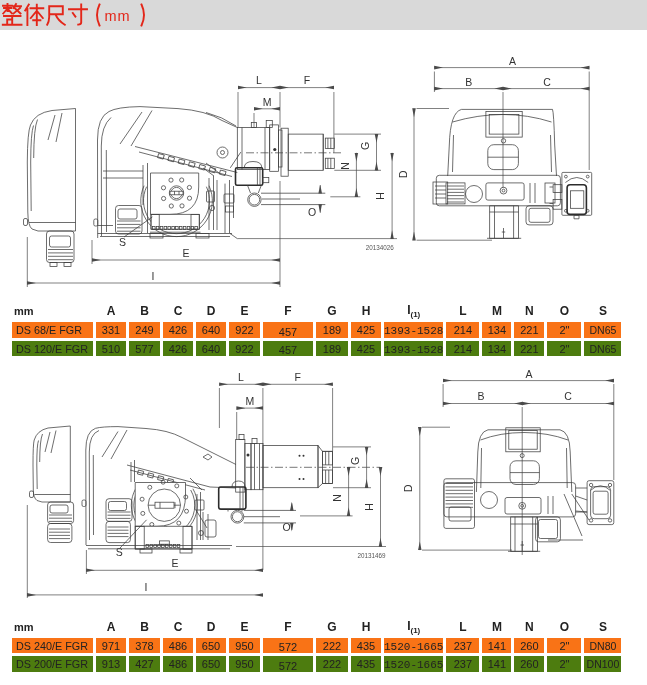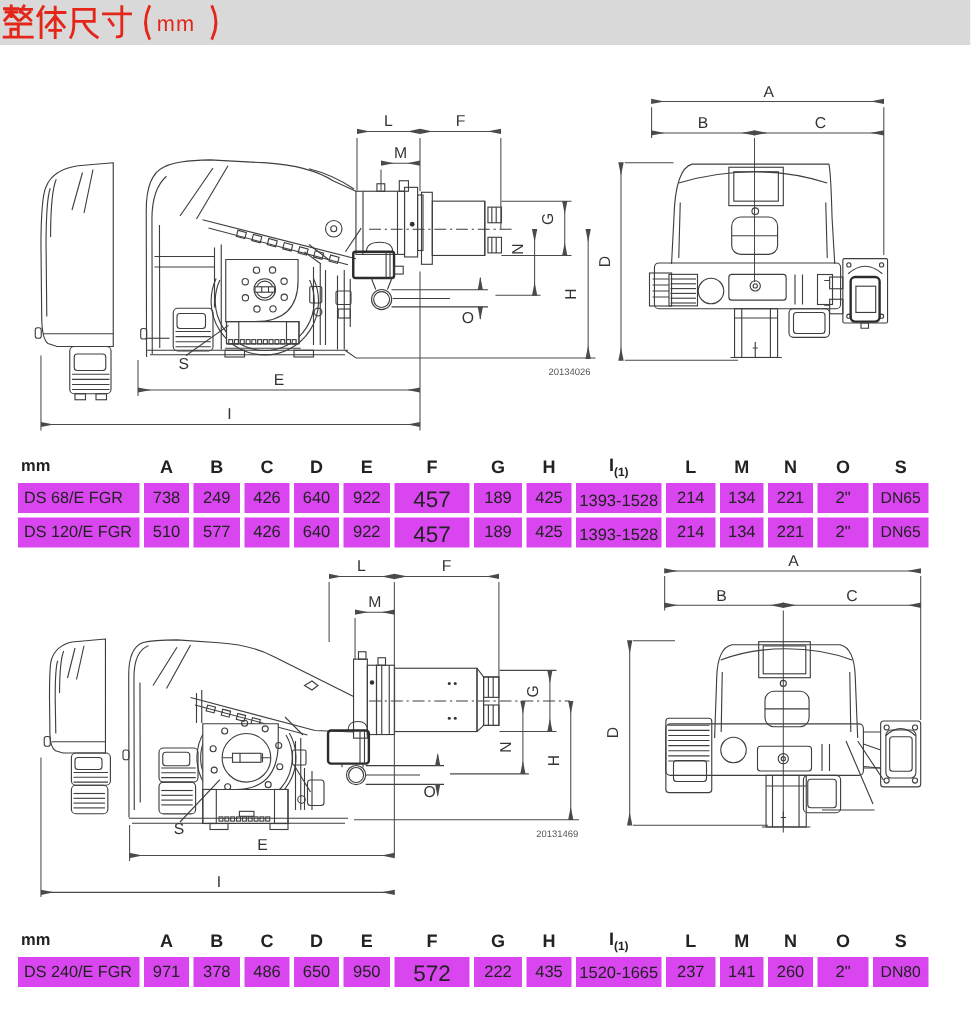--- a/index.html
+++ b/index.html
@@ -1,24 +1,24 @@
 <!DOCTYPE html>
 <html><head><meta charset="utf-8"><style>
 html,body{margin:0;padding:0;background:#fff;width:647px;height:685px;overflow:hidden;}
 body{font-family:"Liberation Sans",sans-serif;position:relative;}
 #bar{position:absolute;left:0;top:0;width:647px;height:30px;background:#d9d9d9;}
 .tbl{position:absolute;border-collapse:separate;border-spacing:3px;table-layout:fixed;}
 .tbl td{padding:0;font-size:11px;color:#222;text-align:center;vertical-align:middle;overflow:hidden;white-space:nowrap;}
-.tbl td.f{font-size:15px;padding-top:3px;height:12.5px;}
-.tbl td.i{padding-top:2.5px;height:13px;}
+.tbl td.f{font-size:11px;padding-top:3px;height:12.5px;}
+.tbl td.i{padding-top:2.5px;height:13px;font-family:Liberation Mono, monospace;}
 .tbl td.s{font-size:10.5px;}
 .tbl .hd td{font-weight:bold;font-size:12px;background:#fff;}
 .tbl .hd td:first-child{text-align:left;padding-left:2px;font-size:11px;}
-.r1 td{background:#d946ef;margin-left:40px;}
-.r2 td{background:#d946ef;}
+.r1 td{background:#f97316;margin-left:40px;}
+.r2 td{background:#4d7c0f;}
 .tbl td.nm{text-align:left;padding-left:4px;font-size:10.8px;}
 sub{font-size:8px;}
 #art{position:absolute;left:0;top:0;}
 </style></head><body>
 <div id="bar"></div>
 <svg id="title" style="position:absolute;left:0;top:0" width="200" height="30" viewBox="0 0 200 30">
 <g stroke="#e32619" stroke-width="1.9" fill="none" stroke-linecap="square">
 <g transform="translate(2,4)">
 <path d="M5.5,0 V7 M1,1.8 H10 M2,4 H9.2 M5.5,4.5 L1.2,9.5 M5.7,5 L10,9.5"></path>
 <path d="M14,0 L11.5,4 M11.5,2.2 H19 M12.5,4 L18.5,9.5 M18,4 L11.5,9.5"></path>
@@ -70,21 +70,21 @@
         <td>H</td>
         <td>I<sub>(1)</sub></td>
         <td>L</td>
         <td>M</td>
         <td>N</td>
         <td>O</td>
         <td>S</td>
       </tr>
       <tr class="r1" style="height:15.5px">
         <td class="nm">DS 68/E FGR</td>
-        <td>738</td>
+        <td>331</td>
         <td>249</td>
         <td>426</td>
         <td>640</td>
         <td>922</td>
         <td class="f">457</td>
         <td>189</td>
         <td>425</td>
         <td class="i">1393-1528</td>
         <td>214</td>
         <td>134</td>
@@ -157,20 +157,37 @@
         <td class="f">572</td>
         <td>222</td>
         <td>435</td>
         <td class="i">1520-1665</td>
         <td>237</td>
         <td>141</td>
         <td>260</td>
         <td>2"</td>
         <td class="s">DN80</td>
       </tr>
+      <tr class="r2" style="height:15.5px">
+        <td class="nm">DS 200/E FGR</td>
+        <td>913</td>
+        <td>427</td>
+        <td>486</td>
+        <td>650</td>
+        <td>950</td>
+        <td class="f">572</td>
+        <td>222</td>
+        <td>435</td>
+        <td class="i">1520-1665</td>
+        <td>237</td>
+        <td>141</td>
+        <td>260</td>
+        <td>2"</td>
+        <td class="s">DN100</td>
+      </tr>
     </tbody>
   </table>
 <svg id="art" width="647" height="685" viewBox="0 0 647 685">
 <defs>
 <marker id="ar" viewBox="0 0 9 4.5" refX="8.7" refY="2.25" markerWidth="9" markerHeight="4.5" orient="auto-start-reverse" markerUnits="userSpaceOnUse">
         <path d="M0,2.25 L9,0.45 L9,4.05 Z" fill="#4a4a4a"></path>
       </marker>
 </defs>
 <style>
 .p{fill:none;stroke:#3e3e3e;stroke-width:0.75;}

